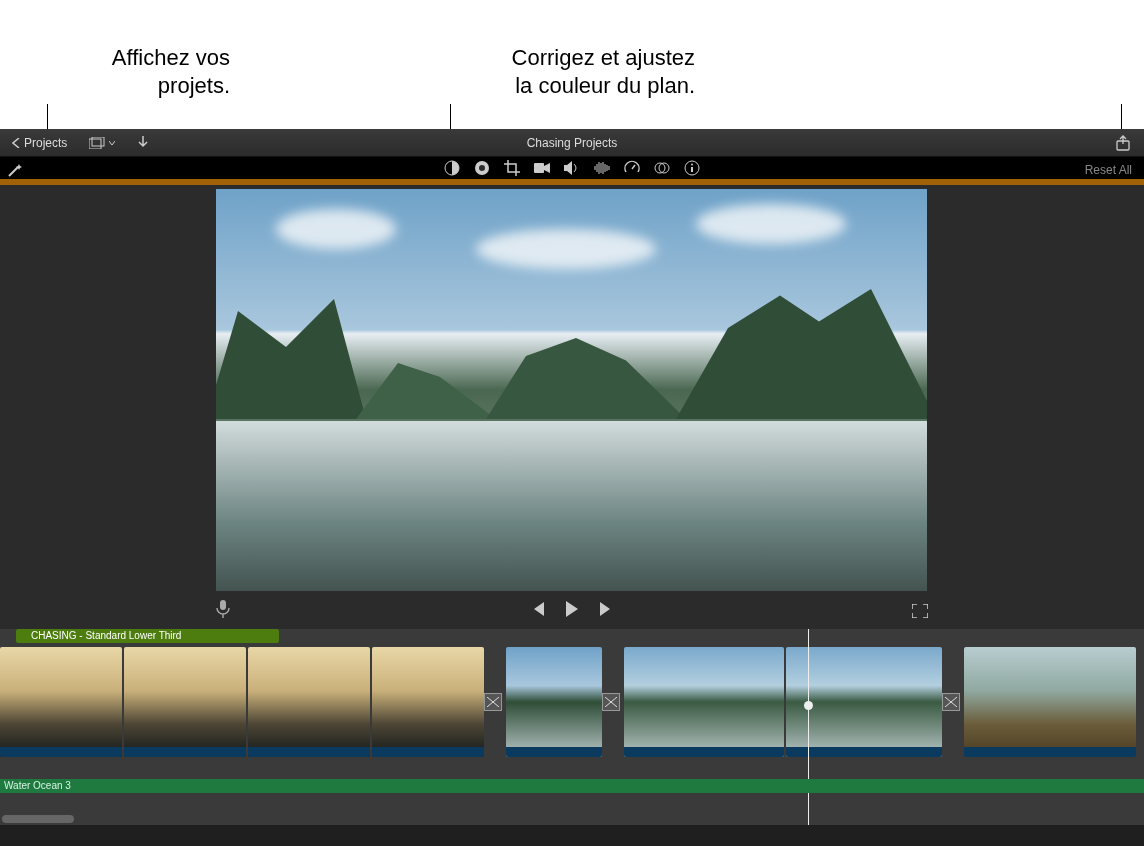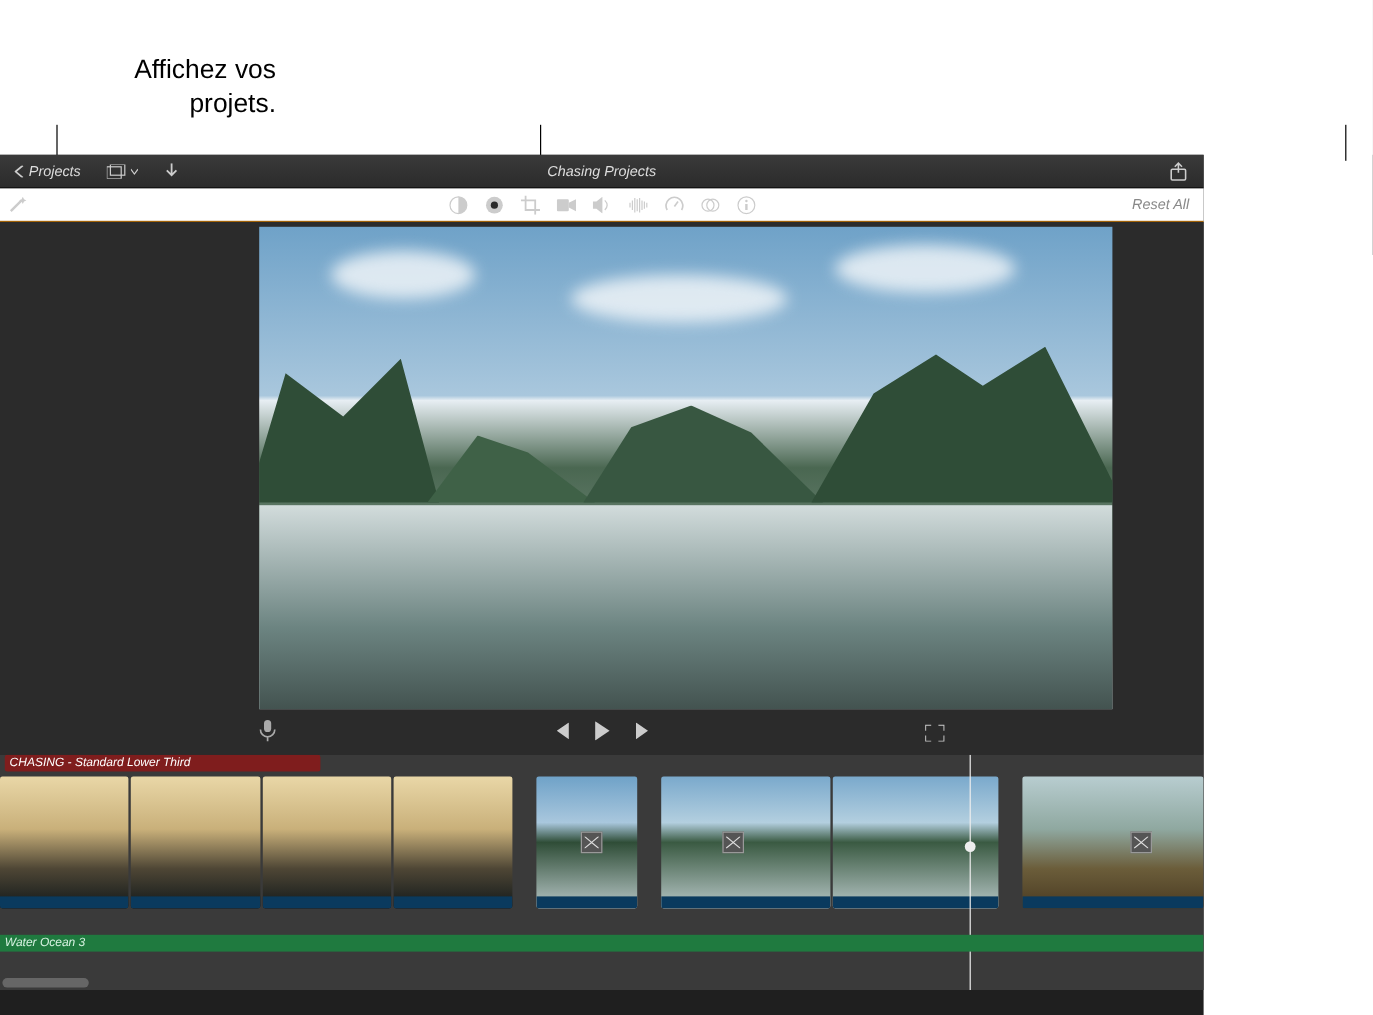--- a/index.html
+++ b/index.html
@@ -29,26 +29,25 @@
     position: absolute;
     width: 1px;
     background: #000;
   }
 
   
   .app {
     position: absolute;
     top: 129px;
     left: 0;
-    width: 1003px;
+    width: 1144px;
     height: 717px;
     background: #1f1f1f;
     color: #ccc;
     font-size: 12px;
-    font-style: italic;
   }
   .toolbar {
     height: 28px;
     background: linear-gradient(#3a3a3a,#2b2b2b);
     border-bottom: 1px solid #111;
     display: flex;
     align-items: center;
     position: relative;
   }
   .toolbar .title {
@@ -69,22 +68,22 @@
     width: 22px;
     height: 20px;
     display: flex;
     align-items: center;
     justify-content: center;
     cursor: pointer;
   }
 
   .adjustbar {
     height: 28px;
-    background: #ffffff;
-    border-bottom: 1px solid #a16207;
+    background: #000000;
+    border-bottom: 6px solid #a16207;
     position: relative;
     display: flex;
     align-items: center;
   }
   .wand { position: absolute; left: 6px; top: 4px; cursor: pointer; }
   .adjust-icons {
     position: absolute;
     left: 50%;
     transform: translateX(-50%);
     display: flex;
@@ -151,27 +150,27 @@
   .settings-btn { color:#ccc; cursor:pointer; }
 
   .timeline {
     height: 196px;
     background: #3a3a3a;
     position: relative;
     overflow: hidden;
   }
   .title-clip {
     position:absolute;
-    left:4px; top:0;
+    left:16px; top:0;
     height:14px;
     width:263px;
-    background:#7f1d1d;
+    background:#4d7c0f;
     color:#fff;
     font-size:10px;
-    padding-left:4px;
+    padding-left:15px;
     line-height:14px;
     border-radius:2px;
   }
   .clips { position:absolute; left:0; top:18px; height:110px; right:0; display:flex; gap:2px; }
   .clip { height:110px; position:relative; border-radius:2px; overflow:hidden; }
   .clip::after { content:""; position:absolute; left:0; right:0; bottom:0; height:10px; background:#0a3a5e; }
   .thumb-sunset { background: linear-gradient(#e9d7a7 0%, #c9b07a 40%, #4e4635 70%, #11181a 100%); }
   .thumb-lake1 { background: linear-gradient(#6fa2c8 0%, #a9c7dd 35%, #2f4d37 50%, #b7c6c6 100%); }
   .thumb-lake2 { background: linear-gradient(#7aa9cc 0%, #b3cfdf 35%, #3a5a42 50%, #b7c6c6 100%); }
   .thumb-cliff { background: linear-gradient(#b8cdd0 0%, #8fa8a0 40%, #6b5d3a 70%, #4a3b22 100%); }
@@ -206,20 +205,22 @@
   .hscroll {
     position:absolute; left:2px; bottom:2px; width:72px; height:8px; background:#666; border-radius:4px;
   }
 </style>
 </head>
 <body>
 
 <div class="annotations">
   <div class="ann" style="left:40px; top:44px; width:190px; white-space:pre-line;">Affichez vos
 projets.</div>
+  <div class="ann" style="left:445px; top:44px; width:250px; white-space:pre-line;">Corrigez et ajustez
+la couleur du plan.</div>
 
   <div class="leader" style="left:47px; top:104px; height:30px;"></div>
   <div class="leader" style="left:450px; top:104px; height:62px;"></div>
   <div class="leader" style="left:1121px; top:104px; height:30px;"></div>
 </div>
 
 <div class="app">
 
   <div class="toolbar">
     <div class="tb-left">

